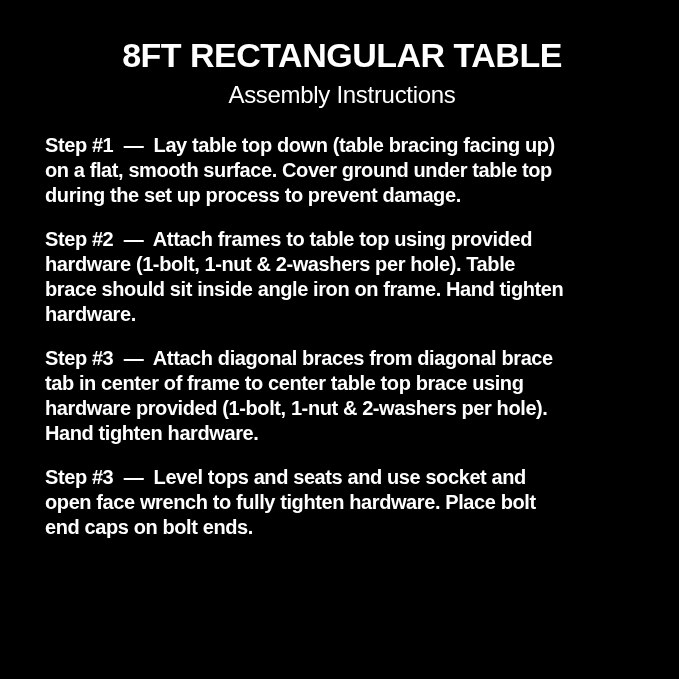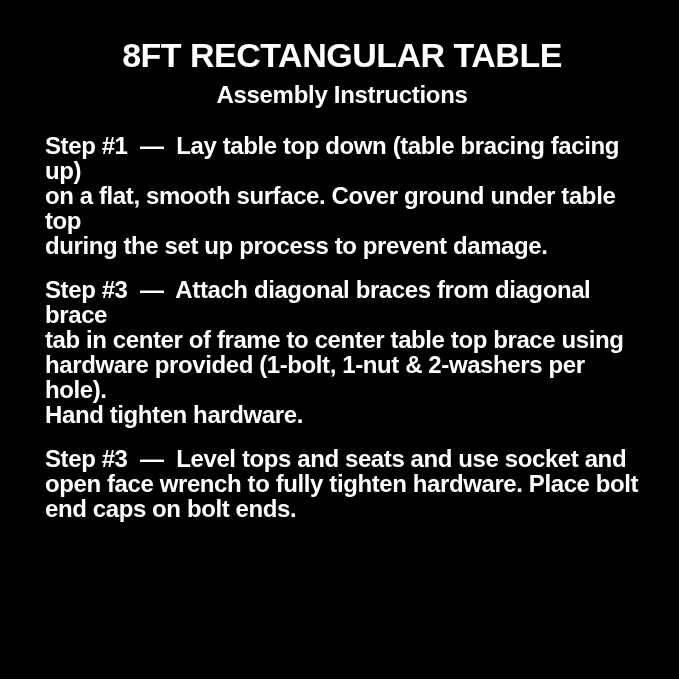--- a/index.html
+++ b/index.html
@@ -27,51 +27,55 @@
   .title {
     font-size: 34px;
     font-weight: 800;
     letter-spacing: -0.5px;
     line-height: 1.15;
     margin: 0;
     white-space: nowrap;
   }
   .subtitle {
     font-size: 24px;
-    font-weight: 700;
+    font-weight: 400;
     letter-spacing: -0.3px;
     line-height: 1.15;
     margin: 6px 0 0 0;
   }
   .steps {
     margin: 0;
     padding: 0;
   }
   .step {
-    font-size: 24px;
+    font-size: 20px;
     font-weight: 700;
     letter-spacing: -0.4px;
     line-height: 25px;
     margin: 0 0 19px 0;
     white-space: pre-wrap;
   }
 </style>
 </head>
 <body>
 
 <div class="card">
   <div class="header">
     <h1 class="title">8FT RECTANGULAR TABLE</h1>
     <h2 class="subtitle">Assembly Instructions</h2>
   </div>
 
   <div class="steps">
     <p class="step">Step #1  —  Lay table top down (table bracing facing up)
 on a flat, smooth surface. Cover ground under table top
 during the set up process to prevent damage.</p>
+    <p class="step">Step #2  —  Attach frames to table top using provided
+hardware (1-bolt, 1-nut &amp; 2-washers per hole). Table
+brace should sit inside angle iron on frame. Hand tighten
+hardware.</p>
     <p class="step">Step #3  —  Attach diagonal braces from diagonal brace
 tab in center of frame to center table top brace using
 hardware provided (1-bolt, 1-nut &amp; 2-washers per hole).
 Hand tighten hardware.</p>
     <p class="step">Step #3  —  Level tops and seats and use socket and
 open face wrench to fully tighten hardware. Place bolt
 end caps on bolt ends.</p>
   </div>
 </div>
 

